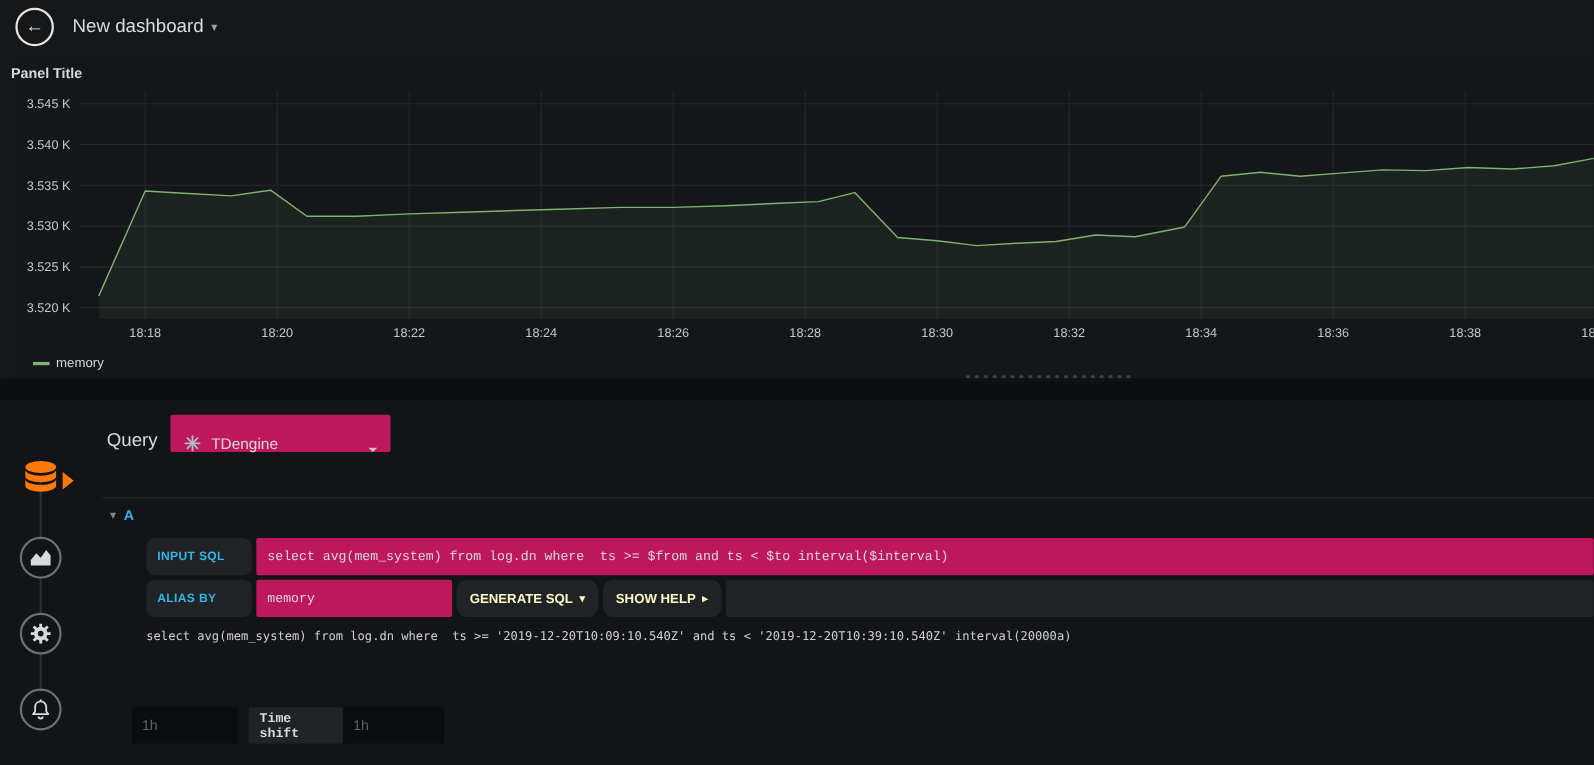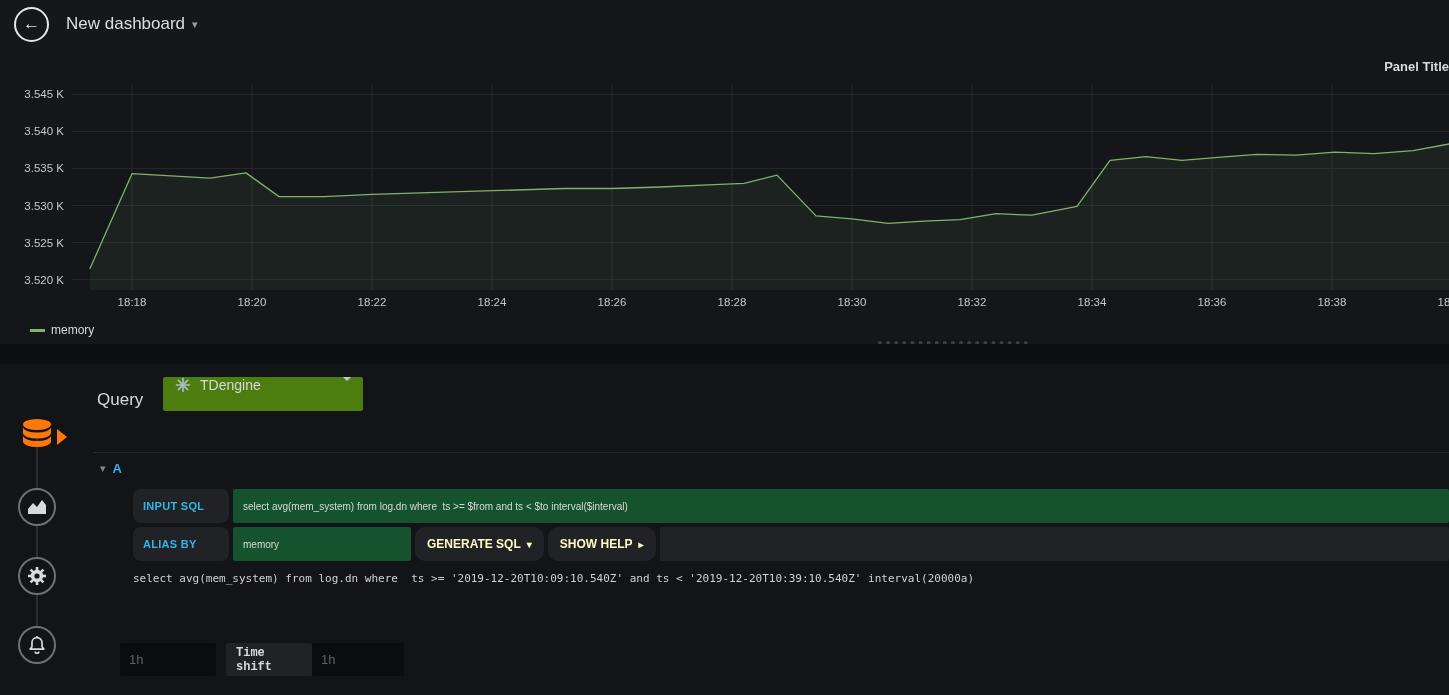--- a/index.html
+++ b/index.html
@@ -8,21 +8,21 @@
 
   
   .topbar{position:absolute;top:0;left:0;right:0;height:48px;display:flex;align-items:center;background:#161719;}
   .back-btn{width:31px;height:31px;margin-left:14px;border:2px solid #e6e6e6;border-radius:50%;
             display:flex;align-items:center;justify-content:center;color:#e6e6e6;font-size:17px;cursor:pointer;background:transparent;}
   .dash-title{margin-left:17px;font-size:17px;font-weight:500;color:#dcdde0;}
   .title-caret{margin-left:7px;font-size:11px;color:#9aa0a6;}
 
   
   .panel{position:absolute;left:10px;top:48px;width:1439px;height:296px;background:#141619;}
-  .panel-title{position:absolute;top:11px;left:0;right:0;text-align:right;font-size:13px;font-weight:bold;color:#d8d9da;}
+  .panel-title{position:absolute;top:11px;left:0;right:0;text-align:left;font-size:13px;font-weight:bold;color:#d8d9da;}
   #chart-svg{position:absolute;left:0;top:28px;display:block;}
   .legend{position:absolute;left:20px;bottom:7px;display:flex;align-items:center;font-size:12px;color:#d8d9da;cursor:pointer;}
   .legend-swatch{width:15px;height:3px;margin-right:6px;background:#7eb26d;}
 
   .scroll-dots{position:absolute;left:878px;top:341px;width:150px;height:0;border-top:4px dotted #3c4045;cursor:grab;}
 
   
   .lower{position:absolute;top:344px;left:0;right:0;bottom:0;background:#131417;}
   .gap-band{position:absolute;top:0;left:0;right:0;height:20px;background:#0e0f12;}
 
@@ -30,40 +30,40 @@
   .rail-line{position:absolute;left:36px;top:93px;height:208px;width:2px;background:#2c2e33;}
   .tab-icon-queries{position:absolute;left:19px;top:74px;width:36px;height:33px;cursor:pointer;color:#ff780a;}
   .tab-arrow{position:absolute;left:57px;top:85px;width:0;height:0;border-top:8px solid transparent;
              border-bottom:8px solid transparent;border-left:10px solid #ff780a;}
   .tab-circle{position:absolute;left:18px;width:38px;height:38px;border:2px solid #6d7076;border-radius:50%;
               background:#131417;box-sizing:border-box;display:flex;align-items:center;justify-content:center;cursor:pointer;}
   .tab-viz{top:144px;} .tab-gear{top:213px;} .tab-bell{top:282px;}
 
   
   .query-label{position:absolute;left:97px;top:46px;font-size:17px;font-weight:500;color:#d8d9da;}
-  .ds-picker{position:absolute;left:163px;top:33px;width:200px;height:34px;background:#4d7c0f;border-radius:2px;
-             display:flex;align-items:flex-start;padding:0 12px;box-sizing:border-box;cursor:pointer;}
+  .ds-picker{position:absolute;left:155px;top:33px;width:200px;height:34px;background:#be185d;border-radius:2px;
+             display:flex;align-items:flex-end;padding:0 12px;box-sizing:border-box;cursor:pointer;}
   .ds-name{margin-left:9px;font-size:14px;color:#d8d9da;}
   .caret-css{width:0;height:0;border-left:4px solid transparent;border-right:4px solid transparent;
              border-top:4px solid #c7c8ca;margin-left:auto;}
 
   .row-a{position:absolute;left:93px;top:108px;right:0;height:30px;border-top:1px solid #26282e;
          display:flex;align-items:center;cursor:pointer;}
   .row-a .collapse-caret{color:#83868c;font-size:11px;margin:0 7px 0 7px;}
   .row-a .row-letter{color:#33b5e5;font-size:13px;font-weight:bold;}
 
   .sql-row{position:absolute;left:133px;right:0;height:34px;display:flex;}
   .sql-row > *{margin-right:4px;}
   .sql-row > *:last-child{margin-right:0;}
   .row-input-sql{top:145px;} .row-alias{top:183px;}
   .cell-label{width:96px;box-sizing:border-box;background:#202226;color:#33b5e5;font-size:11px;font-weight:bold;
               letter-spacing:.3px;display:flex;align-items:center;padding:0 10px;border-radius:8px;}
   input{outline:none;}
-  .sql-input{flex:1;background:#14532d;border:none;color:#d8d9da;font-size:10px;padding:0 10px;
-             font-family:Liberation Sans, sans-serif;border-radius:2px;}
+  .sql-input{flex:1;background:#be185d;border:none;color:#d8d9da;font-size:12px;padding:0 10px;
+             font-family:Liberation Mono, monospace;border-radius:2px;}
   .alias-input{width:158px;flex:none;}
   .btn-cell{background:#202226;color:#fef9c3;font-size:12px;font-weight:bold;display:flex;align-items:center;
             padding:0 12px;cursor:pointer;border-radius:10px;white-space:pre;}
   .btn-cell .b-caret{margin-left:6px;font-size:10px;}
   .filler{flex:1;background:#202226;border-radius:2px;}
 
   .sql-preview{position:absolute;left:133px;top:226px;right:10px;color:#d0d1d3;
                font-family:"DejaVu Sans Mono",monospace;font-size:11px;white-space:pre;line-height:18px;}
 
   .options-row{position:absolute;left:120px;top:299px;height:33px;display:flex;align-items:stretch;}

